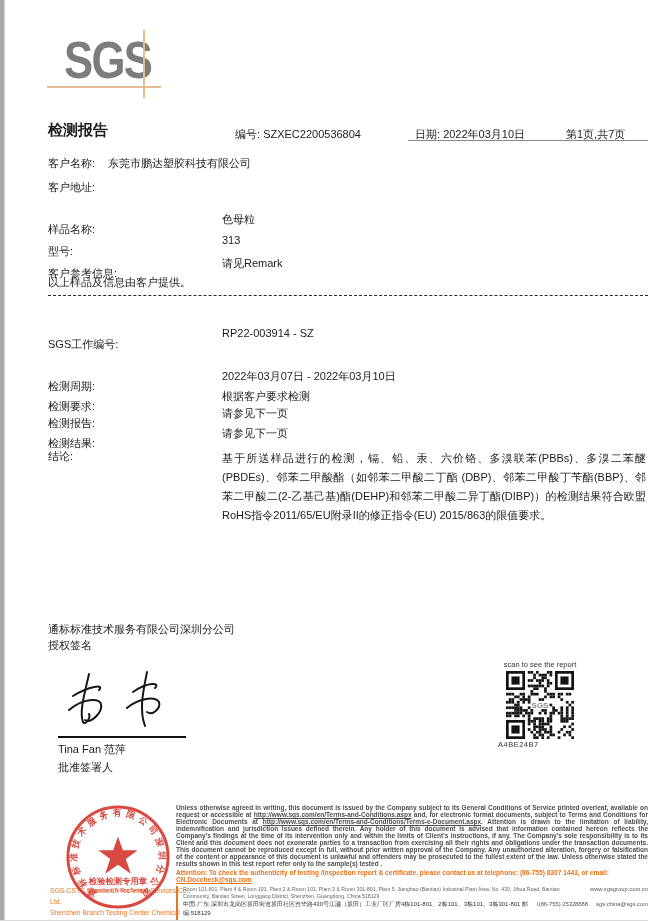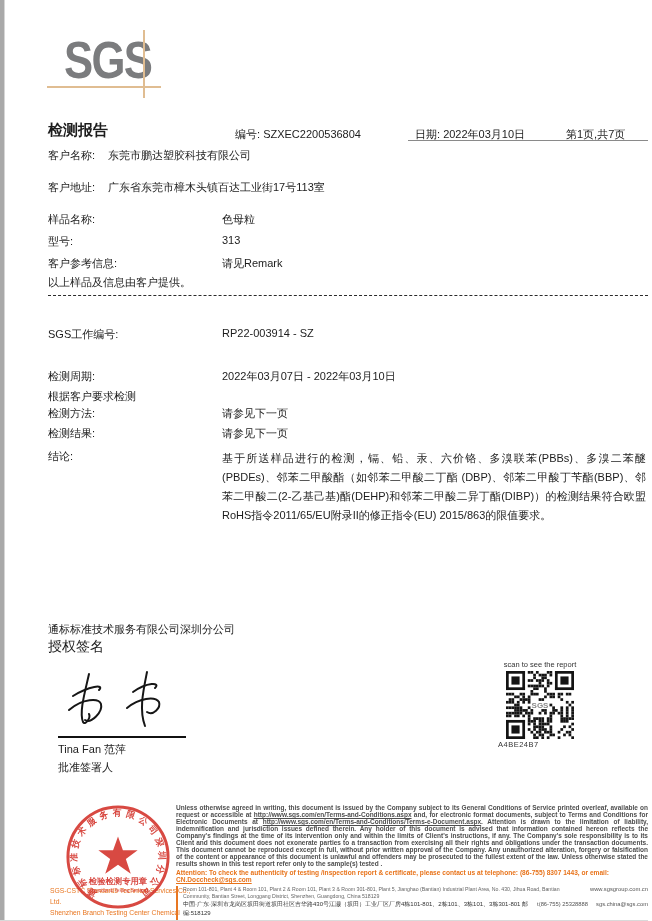--- a/index.html
+++ b/index.html
@@ -13,29 +13,29 @@
   .logo{position:absolute;left:64px;top:34px;font-size:52px;line-height:52px;font-weight:bold;color:#7b7c7e;letter-spacing:-2px;transform:scaleX(.84);transform-origin:left top;}
   .logo-vline{position:absolute;left:143px;top:30px;width:2px;height:68px;background:#e0bd92;}
   .logo-hline{position:absolute;left:47px;top:86px;width:114px;height:2px;background:#e0bd92;}
   
   .doc-title{position:absolute;left:48px;top:121px;font-size:15px;font-weight:bold;color:#1c1c1c;}
   .hfield{position:absolute;top:127px;font-size:11px;color:#1c1c1c;white-space:nowrap;}
   .header-rule{position:absolute;left:408px;top:140px;width:240px;height:1px;background:#8a8a8a;}
   
   .kv{position:absolute;left:48px;font-size:11px;color:#1c1c1c;display:flex;white-space:nowrap;}
   .kv .k{width:60px;flex:none;}
-  .kv.wide .k{width:174px;flex:none;}
+  .kv.wide .k{width:174px;flex:none;margin-top:10px;}
   .note{position:absolute;left:48px;font-size:11px;color:#1c1c1c;}
   .dashed-sep{position:absolute;left:48px;top:295px;width:600px;border-top:1.5px dashed #2b2b2b;}
   
   .conclusion-label{position:absolute;left:48px;top:449px;font-size:11px;color:#1c1c1c;}
   .conclusion-text{position:absolute;left:222px;top:449px;width:424px;font-size:11px;line-height:19px;color:#1c1c1c;text-align:justify;}
   
   .sig-company{position:absolute;left:48px;top:622px;font-size:11px;color:#1c1c1c;}
-  .sig-auth{position:absolute;left:48px;top:638px;font-size:14px;color:#1c1c1c;}
+  .sig-auth{position:absolute;left:48px;top:638px;font-size:11px;color:#1c1c1c;}
   .sig-svg{position:absolute;left:55px;top:666px;}
   .sig-line{position:absolute;left:58px;top:736px;width:128px;height:2px;background:#111;}
   .sig-name{position:absolute;left:58px;top:742px;font-size:11px;color:#1c1c1c;text-align:right;}
   .sig-title{position:absolute;left:58px;top:760px;font-size:11px;color:#1c1c1c;}
   
   .qr-top{position:absolute;left:498px;top:660px;width:84px;text-align:center;font-size:7.5px;color:#333;}
   .qr-box{position:absolute;left:506px;top:671px;width:68px;height:68px;background:#fff;}
   .qr-bottom{position:absolute;left:498px;top:740px;width:84px;text-align:left;font-size:7.5px;color:#333;letter-spacing:.5px;}
   
   .stamp-wrap{position:absolute;left:64px;top:803px;width:108px;height:108px;opacity:.9;}
@@ -67,27 +67,26 @@
     <span>编号:</span>
     <span>SZXEC2200536804</span>
   </div>
   <div class="hfield" style="left:415px">
     <span>日期:</span>
     <span>2022年03月10日</span>
   </div>
   <div class="hfield" style="left:566px">第1页,共7页</div>
   <div class="header-rule"></div>
 
-  <div class="kv" style="top:148px">
+  <div class="kv" style="top:156px">
     <span class="k">客户名称:</span>
     <span class="v">东莞市鹏达塑胶科技有限公司</span>
   </div>
   <div class="kv" style="top:180px">
     <span class="k">客户地址:</span>
-    <span class="v">广东省东莞市樟木头镇百达工业街17号113室</span>
   </div>
 
   <div class="kv wide" style="top:212px">
     <span class="k">样品名称:</span>
     <span class="v">色母粒</span>
   </div>
   <div class="kv wide" style="top:234px">
     <span class="k">型号:</span>
     <span class="v">313</span>
   </div>
@@ -100,24 +99,25 @@
 
   <div class="kv wide" style="top:327px">
     <span class="k">SGS工作编号:</span>
     <span class="v">RP22-003914 - SZ</span>
   </div>
   <div class="kv wide" style="top:369px">
     <span class="k">检测周期:</span>
     <span class="v">2022年03月07日 - 2022年03月10日</span>
   </div>
   <div class="kv wide" style="top:389px">
+    <span class="k">检测要求:</span>
     <span class="v">根据客户要求检测</span>
   </div>
   <div class="kv wide" style="top:406px">
-    <span class="k">检测方法:</span>
+    <span class="k">检测报告:</span>
     <span class="v">请参见下一页</span>
   </div>
   <div class="kv wide" style="top:426px">
     <span class="k">检测结果:</span>
     <span class="v">请参见下一页</span>
   </div>
 
   <div class="conclusion-label">结论:</div>
   <div class="conclusion-text">基于所送样品进行的检测，镉、铅、汞、六价铬、多溴联苯(PBBs)、多溴二苯醚(PBDEs)、邻苯二甲酸酯（如邻苯二甲酸二丁酯 (DBP)、邻苯二甲酸丁苄酯(BBP)、邻苯二甲酸二(2-乙基己基)酯(DEHP)和邻苯二甲酸二异丁酯(DIBP)）的检测结果符合欧盟RoHS指令2011/65/EU附录II的修正指令(EU) 2015/863的限值要求。</div>
 

